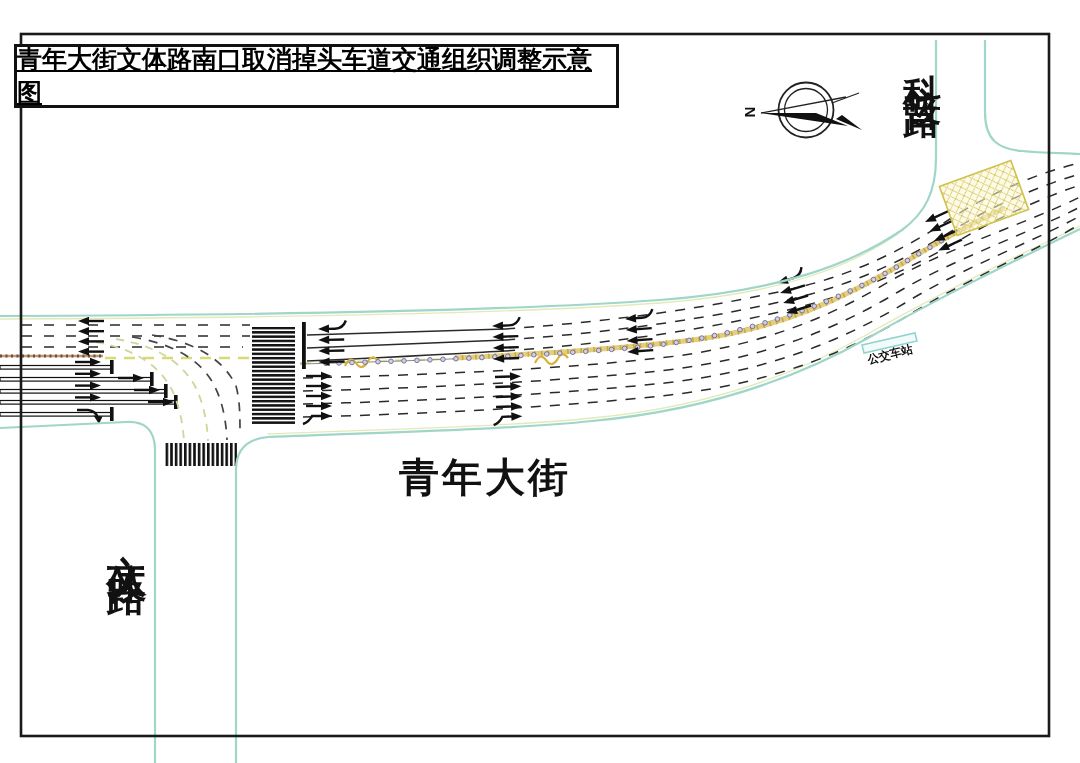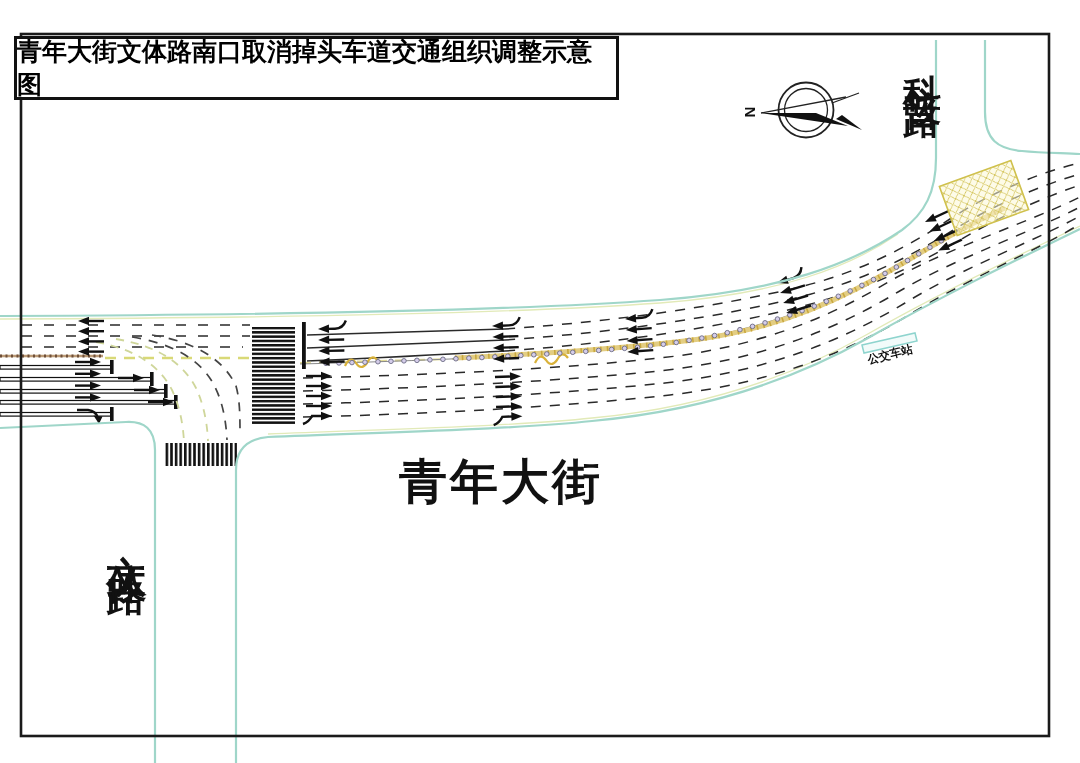--- a/index.html
+++ b/index.html
@@ -1,23 +1,23 @@
 <!DOCTYPE html>
 <html><head>
 <meta charset="utf-8">
 <style>
   html,body{margin:0;padding:0;background:#ffffff;}
   #stage{position:relative;width:1080px;height:763px;background:#ffffff;overflow:hidden;
          font-family:"Liberation Sans","DejaVu Sans",sans-serif;}
   #drawing{position:absolute;left:0;top:0;}
   .lbl{position:absolute;color:#111;font-weight:bold;white-space:nowrap;}
-  #title-box{position:absolute;left:14px;top:36px;width:599px;height:58px;
-             background:#fff;border:3px solid #111;display:flex;align-items:center;justify-content:center;z-index:5;}
+  #title-box{position:absolute;left:14px;top:44px;width:599px;height:58px;
+             background:#fff;border:3px solid #111;display:flex;align-items:center;justify-content:center;z-index:5;text-decoration:underline;}
   #title-box span{font-size:25px;font-weight:bold;letter-spacing:0px;color:#000;}
-  #main-road-label{left:399px;top:450px;font-size:48px;letter-spacing:3px;}
+  #main-road-label{left:399px;top:450px;font-size:40px;letter-spacing:3px;}
   .vert{writing-mode:vertical-rl;text-orientation:upright;}
   #south-road-label{left:100px;top:522px;font-size:40px;letter-spacing:11px;}
   #north-road-label{left:896px;top:44px;font-size:38px;letter-spacing:13px;}
   #bus-stop-label{left:866px;top:353px;font-size:11.5px;transform:rotate(-14deg);transform-origin:left top;}
 </style>
 </head>
 <body>
 
 <div id="stage">
 

